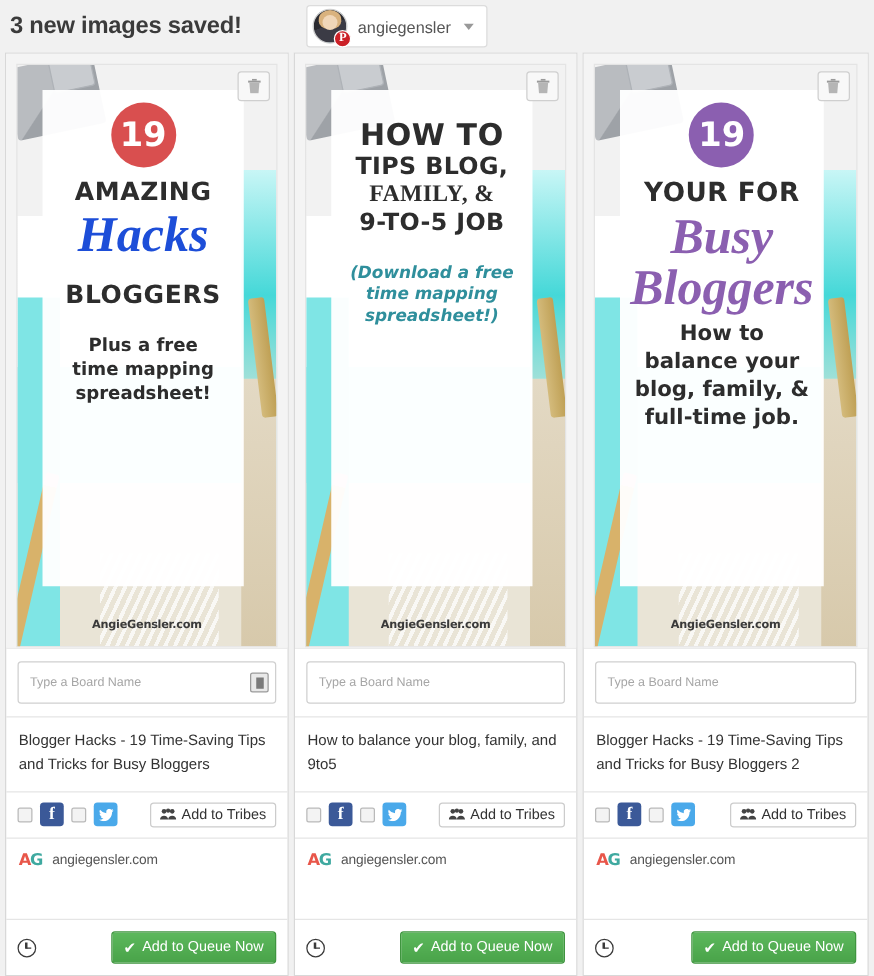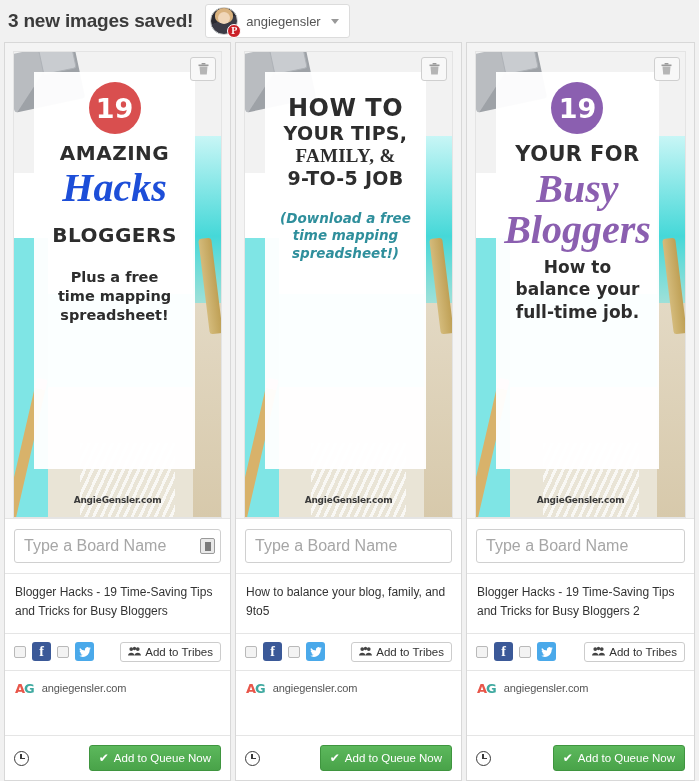--- a/index.html
+++ b/index.html
@@ -10,20 +10,21 @@
     overflow: hidden;
   }
 
   
   .header {
     height: 42px;
     display: flex;
     align-items: center;
     padding: 0 8px;
     background: #f1f1f1;
+    gap: 40px;
   }
   .header-title {
     font-size: 19px;
     font-weight: bold;
     color: #3b3b3b;
     letter-spacing: -0.2px;
     white-space: nowrap;
   }
   .account-chip {
     margin-left: 12px;
@@ -223,21 +224,21 @@
   .board-input {
     position: relative;
     height: 34px;
     border: 1px solid #d0d0d0;
     border-radius: 3px;
     background: #fff;
     display: flex; align-items: center;
     padding: 0 28px 0 9px;
   }
   .board-input span {
-    font-size: 16px; color: #a6a6a6;
+    font-size: 10px; color: #a6a6a6;
   }
   .board-picker {
     position: absolute; right: 5px; top: 50%; transform: translateY(-50%);
     width: 15px; height: 16px;
     border: 1px solid #9a9a9a;
     border-radius: 2px;
     background: #e9e9e9;
     display: flex; align-items: center; justify-content: center;
   }
   .board-picker i {
@@ -438,21 +439,21 @@
         <div class="bg-turq-left"></div>
         <div class="bg-turq-right"></div>
         <div class="bg-tan-right"></div>
         <div class="keys"></div>
         <div class="key2"></div>
         <div class="pencil"></div>
         <div class="clip"></div>
         <div class="stripes"></div>
         <div class="pin-panel" style="padding-top:22px;">
           <div class="pin-line-bold" style="font-size:24px;letter-spacing:.5px;">HOW TO</div>
-          <div class="pin-line-bold" style="font-size:19px;letter-spacing:.3px;">YOUR TIPS,</div>
+          <div class="pin-line-bold" style="font-size:19px;letter-spacing:.3px;">TIPS BLOG,</div>
           <div class="pin-line-bold" style="font-size:19px;letter-spacing:.3px;font-family:Liberation Serif, serif;">FAMILY, &amp;</div>
           <div class="pin-line-bold" style="font-size:19px;letter-spacing:.3px;">9-TO-5 JOB</div>
           <div class="pin-sub-em" style="font-size:13.5px;color:#2f8f9c;margin-top:20px;">(Download a free</div>
           <div class="pin-sub-em" style="font-size:13.5px;color:#2f8f9c;">time mapping</div>
           <div class="pin-sub-em" style="font-size:13.5px;color:#2f8f9c;">spreadsheet!)</div>
         </div>
         <div class="pin-watermark">AngieGensler.com</div>
       </div>
       <div class="delete-btn">
         <svg width="11" height="12" viewBox="0 0 11 12">
@@ -516,20 +517,21 @@
         <div class="pencil"></div>
         <div class="clip"></div>
         <div class="stripes"></div>
         <div class="pin-panel">
           <div class="badge-circle" style="background:#8b5fb0">19</div>
           <div class="pin-line-bold" style="font-size:21px;letter-spacing:.4px;">YOUR FOR</div>
           <div class="pin-script" style="font-size:40px;color:#8b5fb0;margin-top:2px;">Busy</div>
           <div class="pin-script" style="font-size:40px;color:#8b5fb0;margin-bottom:6px;">Bloggers</div>
           <div class="pin-sub" style="font-size:17px;">How to</div>
           <div class="pin-sub" style="font-size:17px;">balance your</div>
+          <div class="pin-sub" style="font-size:17px;">blog, family, &amp;</div>
           <div class="pin-sub" style="font-size:17px;">full-time job.</div>
         </div>
         <div class="pin-watermark">AngieGensler.com</div>
       </div>
       <div class="delete-btn">
         <svg width="11" height="12" viewBox="0 0 11 12">
           <rect x="0.5" y="1.5" width="10" height="1.6" fill="#9a9a9a"></rect>
           <rect x="3.6" y="0" width="3.8" height="1.5" fill="#9a9a9a"></rect>
           <path d="M1.5 3.4h8l-0.7 8.2h-6.6z" fill="#b5b5b5"></path>
         </svg>

